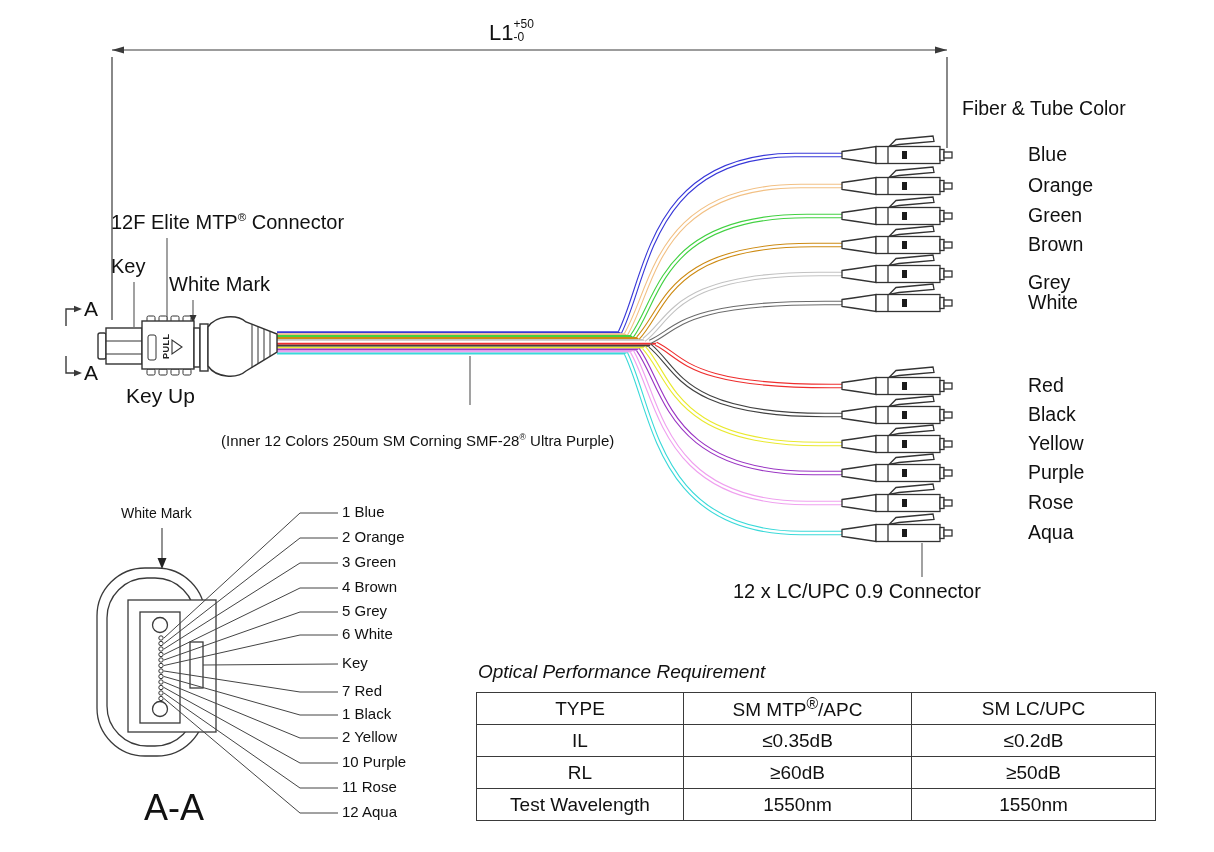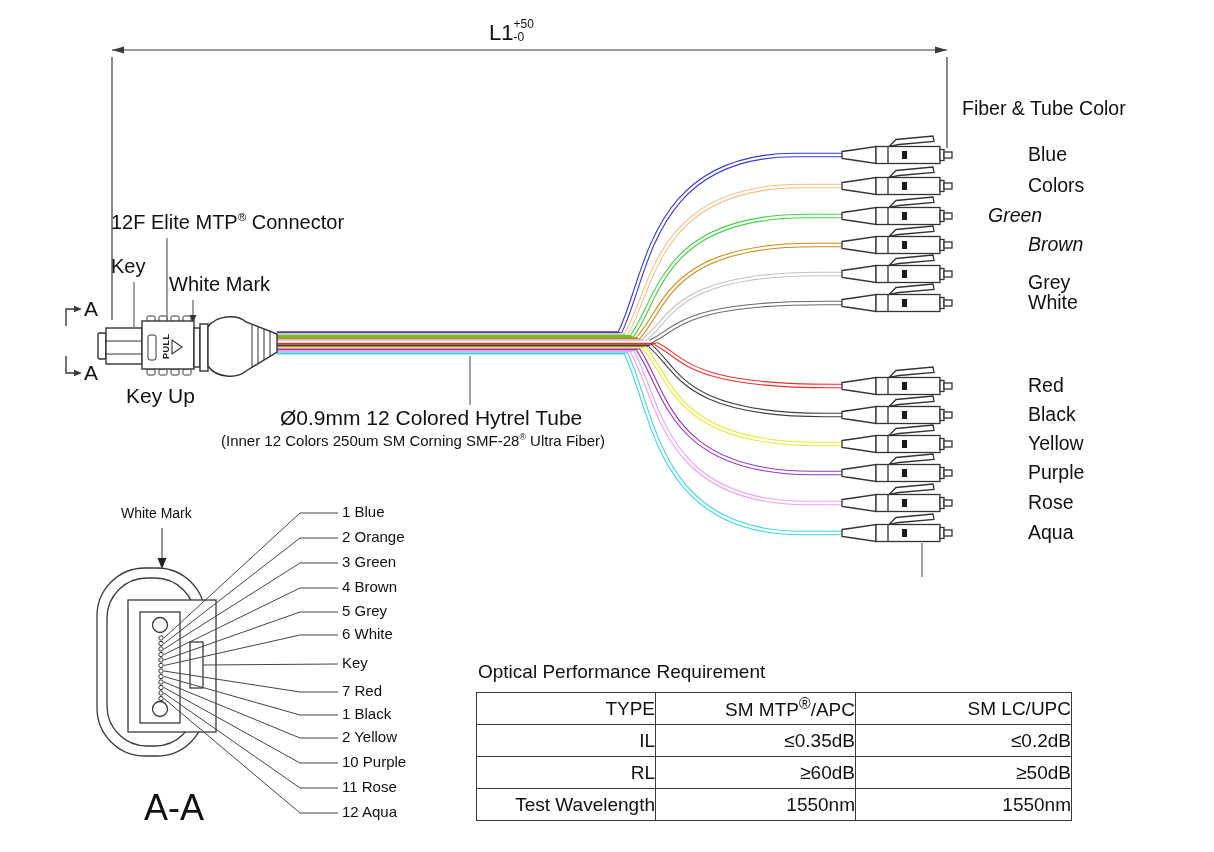--- a/index.html
+++ b/index.html
@@ -8,22 +8,22 @@
   #diagram-svg{position:absolute;left:0;top:0;}
   .lbl{position:absolute;white-space:nowrap;color:#111;}
   .lbl sup{font-size:0.58em;vertical-align:super;line-height:0;}
   .dim-wrap{display:flex;align-items:flex-start;}
   .dim-main{font-size:22px;}
   .dim-tol{font-size:12px;line-height:1.05;margin-top:-2px;text-align:left;}
   .fiber-name{font-size:19.5px;}
   .pin-lbl{font-size:15px;}
   table.perf{position:absolute;left:476px;top:692px;border-collapse:collapse;table-layout:fixed;
              font-size:19px;color:#111;}
-  table.perf td{border:1.4px solid #3a3a3a;text-align:right;vertical-align:middle;
-                height:31px;padding:0 0;}
+  table.perf td{border:1.4px solid #3a3a3a;text-align:center;vertical-align:middle;
+                height:31px;padding:0 14px;}
   .c1{width:178px;} .c2{width:199px;} .c3{width:215px;}
 </style>
 </head>
 <body>
 
 <div id="canvas">
 
   <svg id="diagram-svg" width="1214" height="852" viewBox="0 0 1214 852">
 
     <g stroke="#3a3a3a" stroke-width="1.2" fill="none">
@@ -274,65 +274,65 @@
     <span class="dim-main">L1</span>
     <span class="dim-tol">
       <span>+50</span><br>
       <span>-0</span>
     </span>
   </div>
 
   <div class="lbl" style="left:962px;top:97px;font-size:19.5px;">Fiber &amp; Tube Color</div>
 
   <div class="lbl fiber-name" style="left:1028px;top:143px;">Blue</div>
-  <div class="lbl fiber-name" style="left:1028px;top:174px;">Colors</div>
-  <div class="lbl fiber-name" style="left:988px;top:204px;font-style:italic;">Green</div>
-  <div class="lbl fiber-name" style="left:1028px;top:233px;font-style:italic;">Brown</div>
+  <div class="lbl fiber-name" style="left:1028px;top:174px;">Orange</div>
+  <div class="lbl fiber-name" style="left:1028px;top:204px;">Green</div>
+  <div class="lbl fiber-name" style="left:1028px;top:233px;">Brown</div>
   <div class="lbl fiber-name" style="left:1028px;top:262px;margin-top:9px;">Grey</div>
   <div class="lbl fiber-name" style="left:1028px;top:291px;">White</div>
   <div class="lbl fiber-name" style="left:1028px;top:374px;">Red</div>
   <div class="lbl fiber-name" style="left:1028px;top:403px;">Black</div>
   <div class="lbl fiber-name" style="left:1028px;top:432px;">Yellow</div>
   <div class="lbl fiber-name" style="left:1028px;top:461px;">Purple</div>
   <div class="lbl fiber-name" style="left:1028px;top:491px;">Rose</div>
   <div class="lbl fiber-name" style="left:1028px;top:521px;">Aqua</div>
 
+  <div class="lbl" style="left:733px;top:580px;font-size:20px;">12 x LC/UPC 0.9 Connector</div>
 
   <div class="lbl" style="left:111px;top:211px;font-size:20px;">
     <span>12F Elite MTP</span><sup>®</sup><span> Connector</span>
   </div>
   <div class="lbl" style="left:111px;top:255px;font-size:20px;">Key</div>
   <div class="lbl" style="left:169px;top:273px;font-size:20px;">White Mark</div>
   <div class="lbl" style="left:126px;top:384px;font-size:21px;">Key Up</div>
 
   <div class="lbl" style="left:84px;top:297px;font-size:21px;">A</div>
   <div class="lbl" style="left:84px;top:361px;font-size:21px;">A</div>
 
-  <div class="lbl" style="left:280px;top:406px;font-size:21px;">Ø0.9mm 12 Colored Hytrel Tube</div>
   <div class="lbl" style="left:221px;top:432px;font-size:15px;">
-    <span>(Inner 12 Colors 250um SM Corning SMF-28</span><sup>®</sup><span> Ultra Fiber)</span>
+    <span>(Inner 12 Colors 250um SM Corning SMF-28</span><sup>®</sup><span> Ultra Purple)</span>
   </div>
 
   <div class="lbl" style="left:121px;top:505px;font-size:14px;">White Mark</div>
   <div class="lbl pin-lbl" style="left:342px;top:503px;">1 Blue</div>
   <div class="lbl pin-lbl" style="left:342px;top:528px;">2 Orange</div>
   <div class="lbl pin-lbl" style="left:342px;top:553px;">3 Green</div>
   <div class="lbl pin-lbl" style="left:342px;top:578px;">4 Brown</div>
   <div class="lbl pin-lbl" style="left:342px;top:602px;">5 Grey</div>
   <div class="lbl pin-lbl" style="left:342px;top:625px;">6 White</div>
   <div class="lbl pin-lbl" style="left:342px;top:654px;">Key</div>
   <div class="lbl pin-lbl" style="left:342px;top:682px;">7 Red</div>
   <div class="lbl pin-lbl" style="left:342px;top:705px;">1 Black</div>
   <div class="lbl pin-lbl" style="left:342px;top:728px;">2 Yellow</div>
   <div class="lbl pin-lbl" style="left:342px;top:753px;">10 Purple</div>
   <div class="lbl pin-lbl" style="left:342px;top:778px;">11 Rose</div>
   <div class="lbl pin-lbl" style="left:342px;top:803px;">12 Aqua</div>
   <div class="lbl" style="left:144px;top:787px;font-size:36px;">A-A</div>
 
-  <div class="lbl" style="left:478px;top:661px;font-size:19px;">Optical Performance Requirement</div>
+  <div class="lbl" style="left:478px;top:661px;font-size:19px;font-style:italic;">Optical Performance Requirement</div>
   <table class="perf">
     <tbody>
         <tr>
       <td class="c1">TYPE</td>
       <td class="c2"><span>SM MTP</span><sup>®</sup><span>/APC</span></td>
       <td class="c3">SM LC/UPC</td>
     </tr>
     <tr>
       <td>IL</td>
       <td>≤0.35dB</td>

